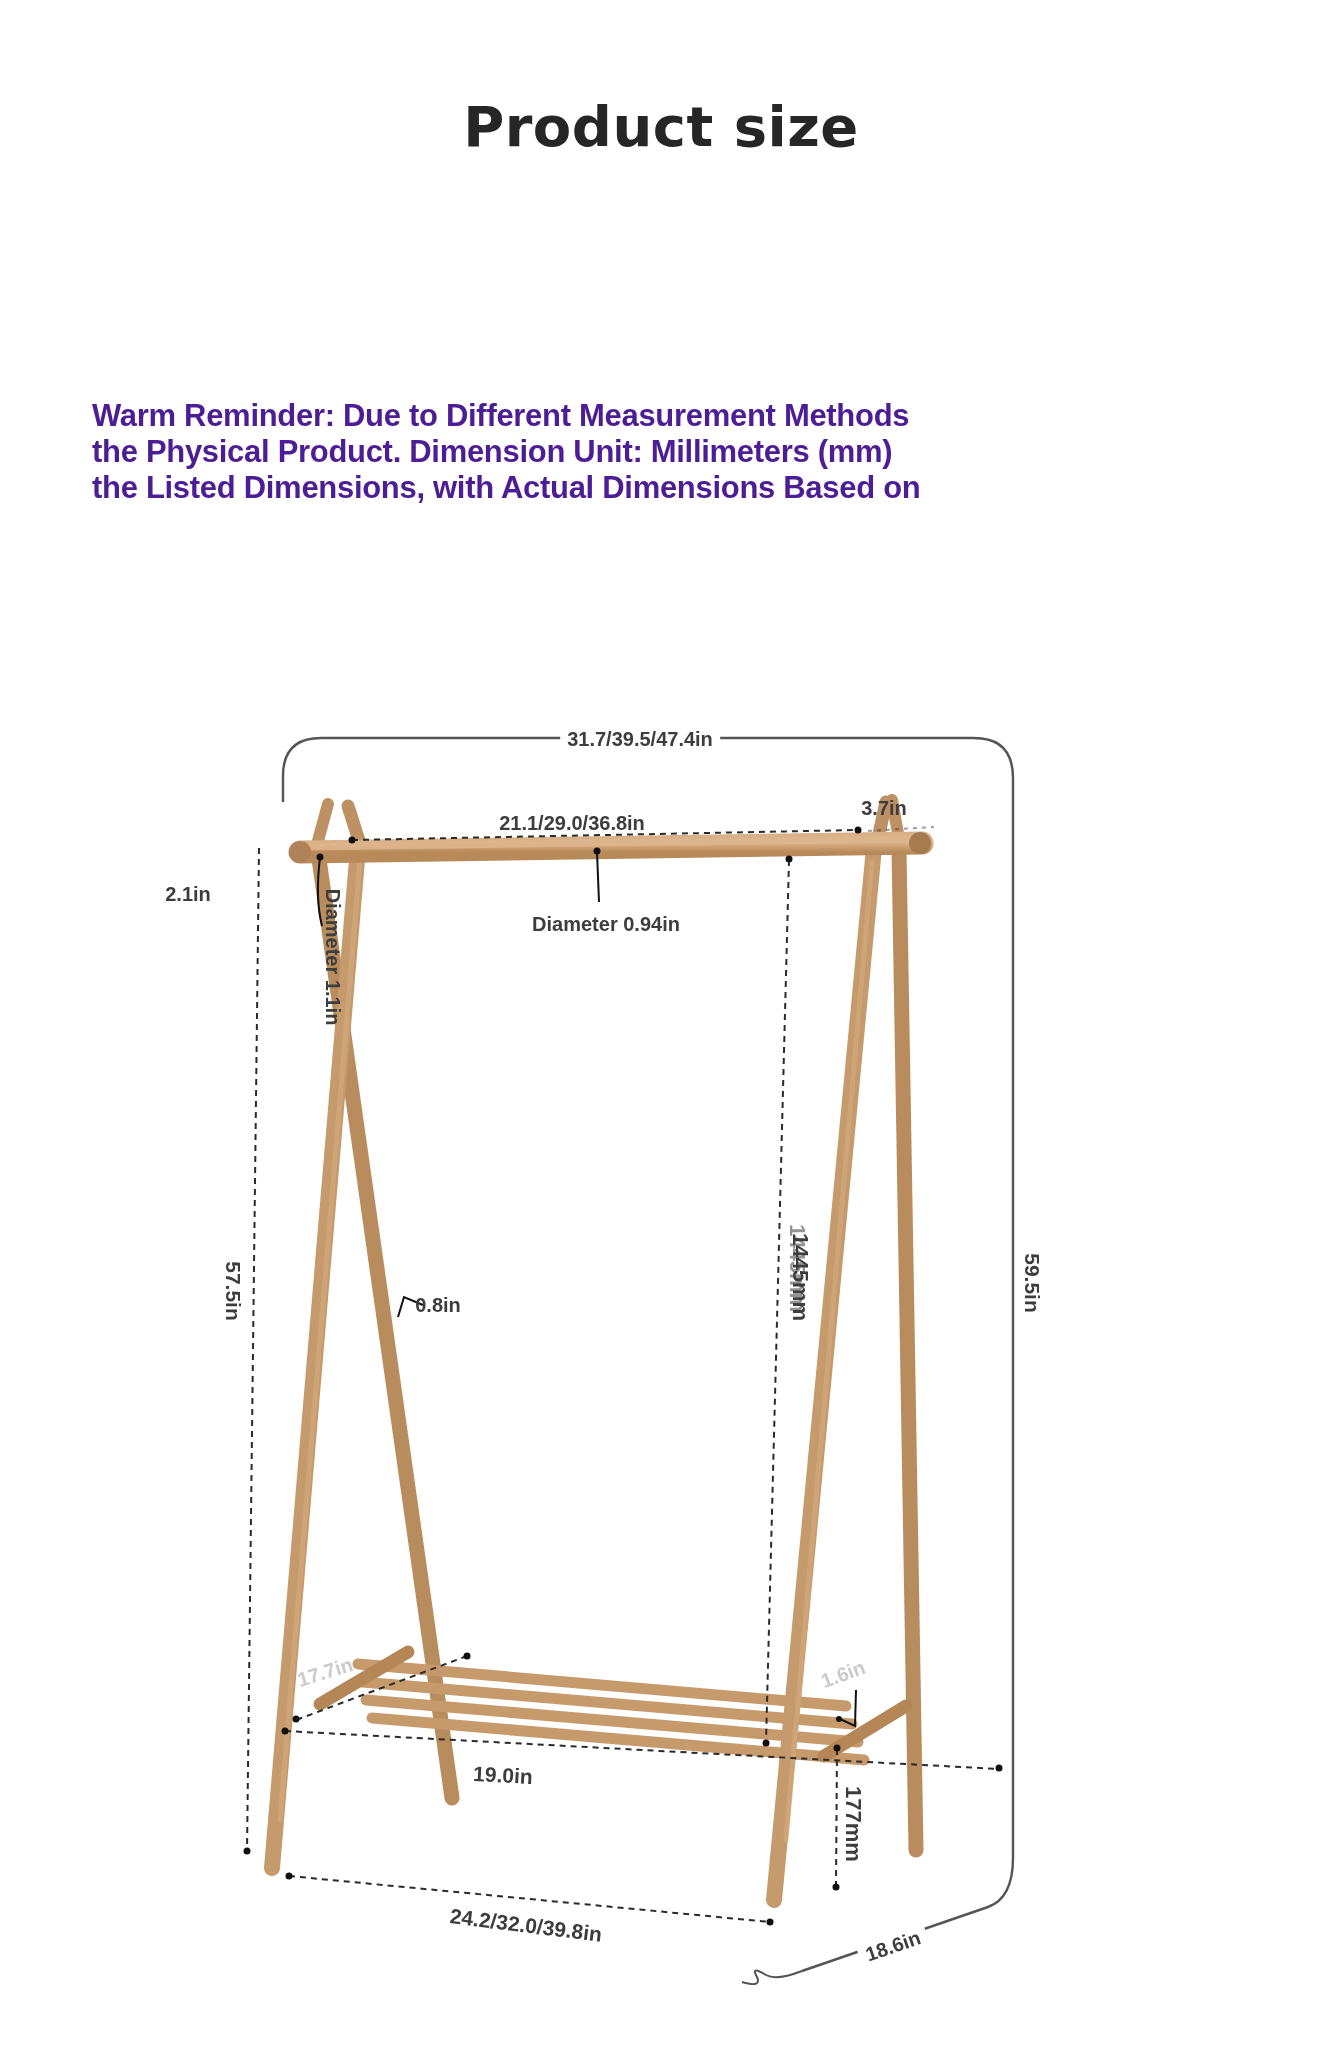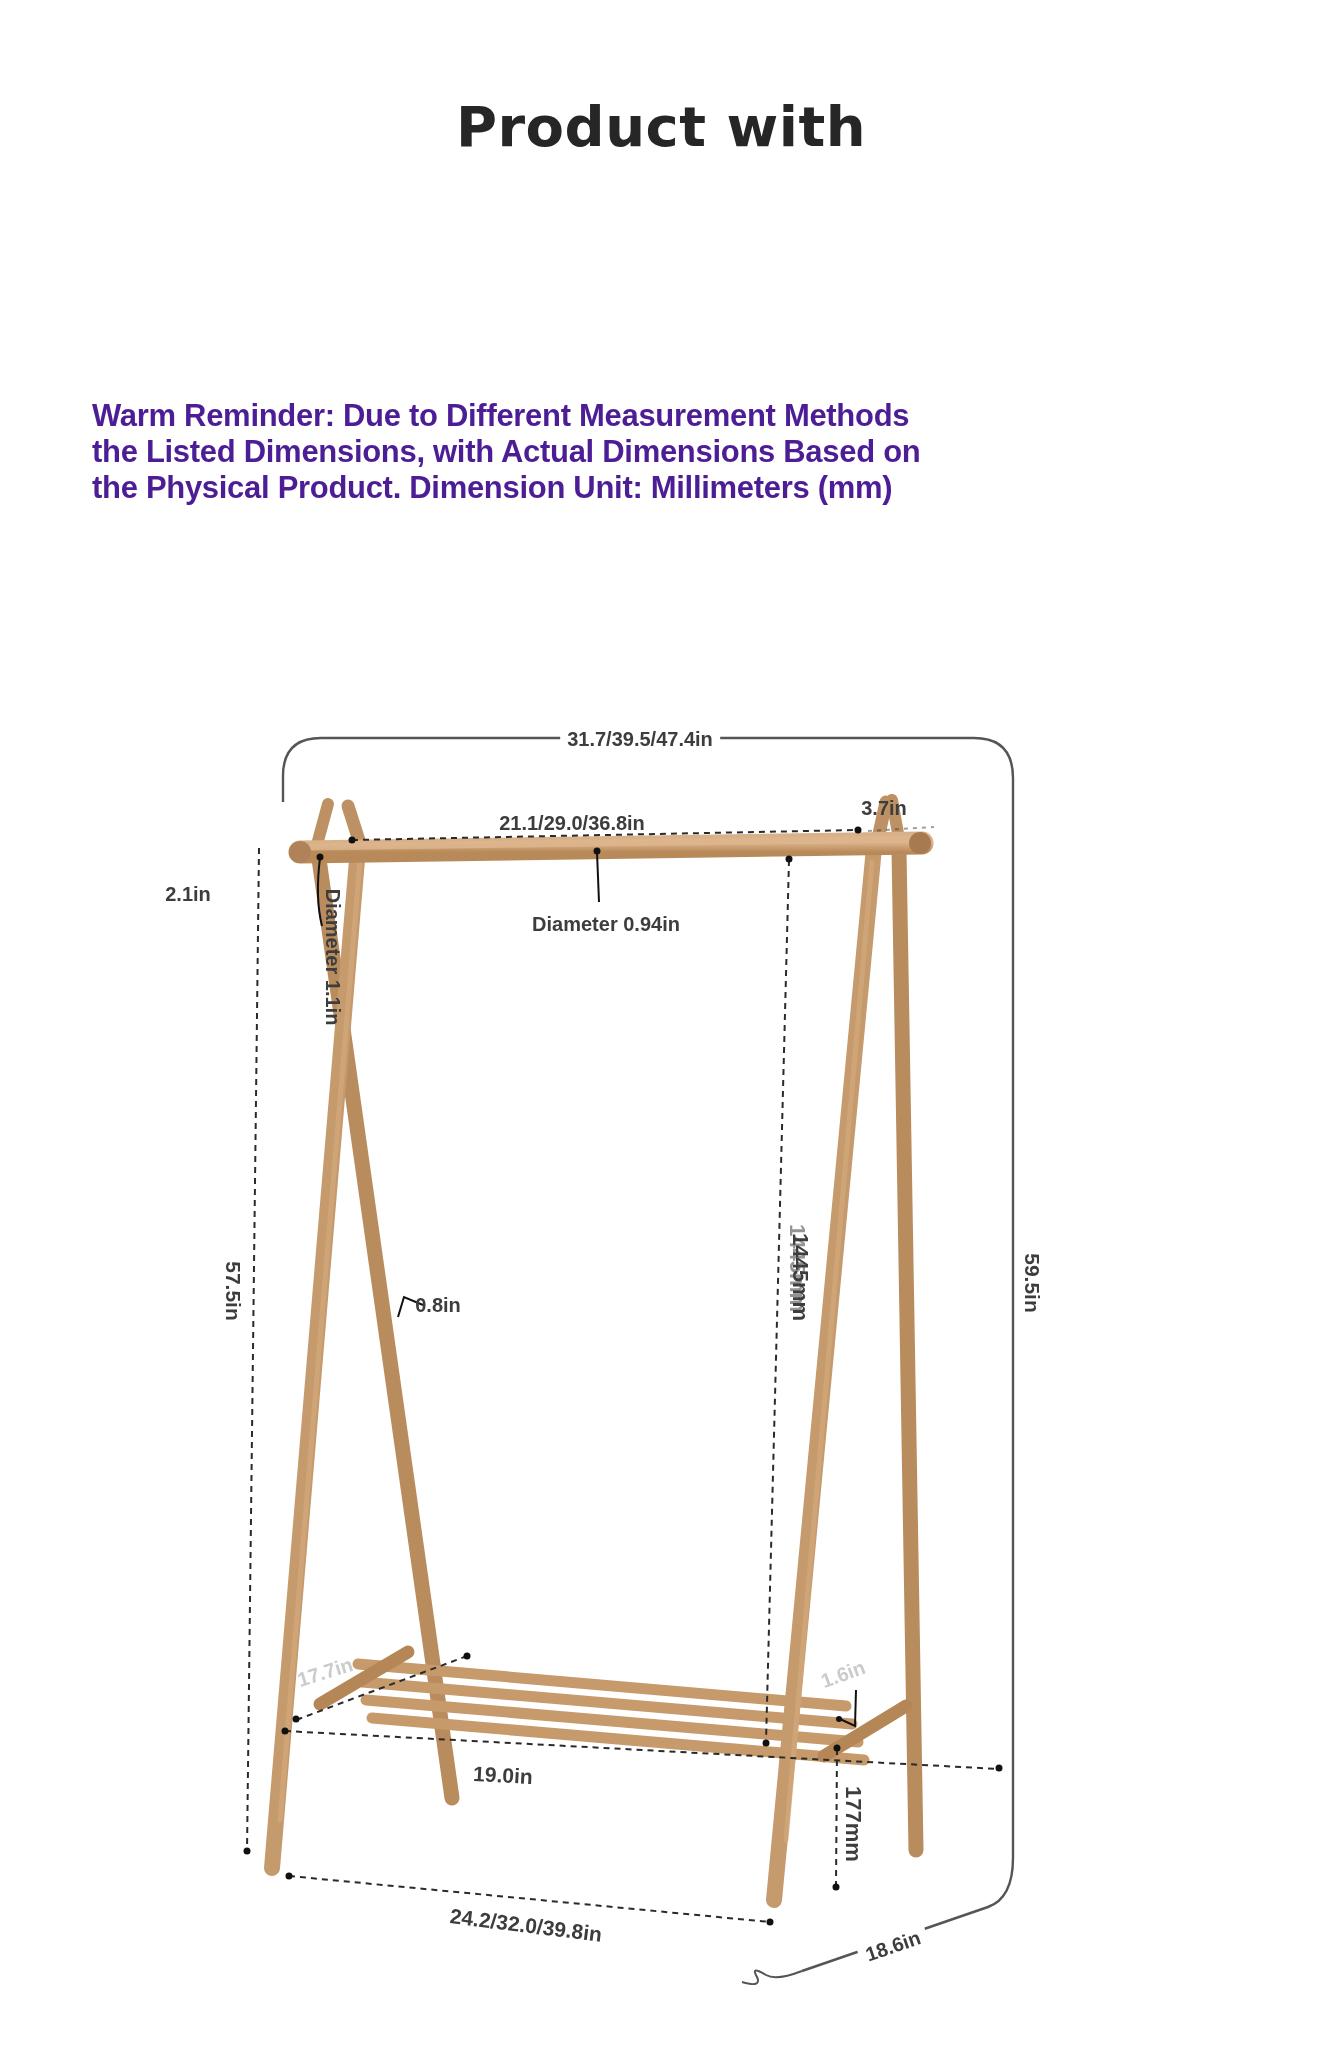--- a/index.html
+++ b/index.html
@@ -37,26 +37,26 @@
   .l-190{left:503px;top:1775px;transform:translate(-50%,-50%) rotate(3deg);font-size:21px;}
   .l-177mm{left:853px;top:1824px;}
   .l-242{left:526px;top:1925px;transform:translate(-50%,-50%) rotate(7deg);font-size:21px;}
   .l-186{left:893px;top:1946px;transform:translate(-50%,-50%) rotate(-19deg);}
 </style>
 </head>
 <body>
 
 <div class="canvas">
 
-  <div class="title">Product with</div>
+  <div class="title">Product size</div>
 
   <div class="reminder">
     <div>Warm Reminder: Due to Different Measurement Methods</div>
+    <div>the Physical Product. Dimension Unit: Millimeters (mm)</div>
     <div>the Listed Dimensions, with Actual Dimensions Based on</div>
-    <div>the Physical Product. Dimension Unit: Millimeters (mm)</div>
   </div>
 
   <div class="diagram">
 
     <svg width="1322" height="2048" viewBox="0 0 1322 2048">
       <defs>
         <linearGradient id="wood" x1="0" y1="0" x2="0" y2="1">
           <stop offset="0" stop-color="#d9b189"></stop>
           <stop offset="1" stop-color="#b98a59"></stop>
         </linearGradient>

